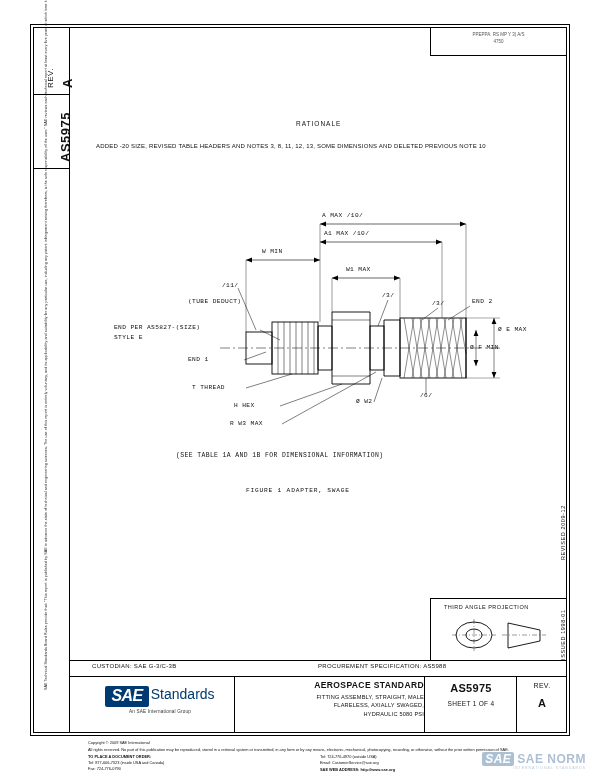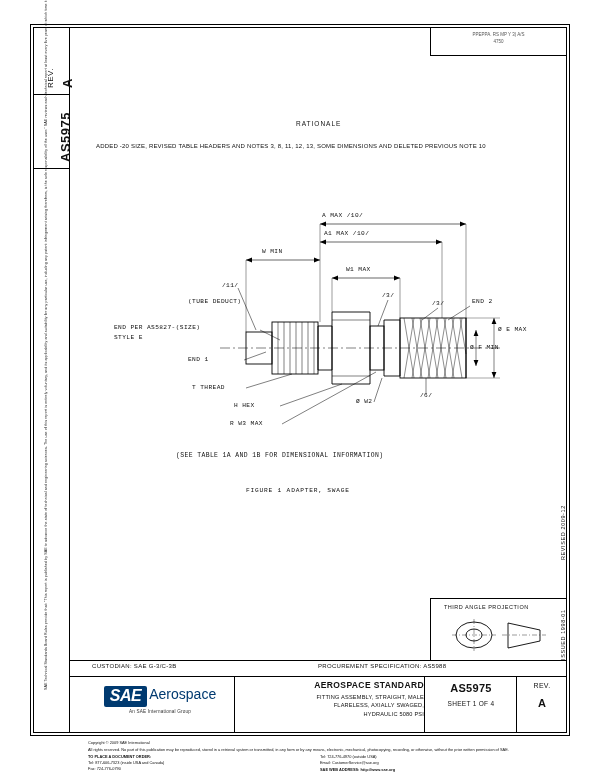--- a/index.html
+++ b/index.html
@@ -466,21 +466,21 @@
   <div class="custodian-row"></div>
   <div class="custodian-text">CUSTODIAN: SAE G-3/C-3B</div>
   <div class="procspec-text">PROCUREMENT SPECIFICATION: AS5988</div>
 
   <div class="title-block"></div>
   <div class="tb-v1"></div>
   <div class="tb-v2"></div>
   <div class="tb-v3"></div>
 
   <div class="sae-logo">
-    <span class="mark">SAE</span><span class="aero">Aerospace</span>
+    <span class="mark">SAE</span><span class="aero">Standards</span>
     <div class="sub">An SAE International Group</div>
   </div>
 
   <div class="as-title">
     <div class="h">AEROSPACE STANDARD</div>
     <div class="l" style="white-space:pre-line;">FITTING ASSEMBLY, STRAIGHT, MALE
 FLARELESS, AXIALLY SWAGED,
 HYDRAULIC  5080 PSI</div>
   </div>
 
@@ -504,14 +504,18 @@
         <div>Fax:  724-776-0790</div>
       </div>
       <div class="c2">
         <div>Tel:  724-776-4970 (outside USA)</div>
         <div>Email: CustomerService@sae.org</div>
         <div style="margin-top:1px;"><b>SAE WEB ADDRESS:  http://www.sae.org</b></div>
       </div>
     </div>
   </div>
 
+  <div class="watermark">
+    <span class="wm-logo">SAE</span><span>SAE NORM</span>
+    <div class="sub">INTERNATIONAL STANDARDS</div>
+  </div>
 
 </div>
 
 </body></html>

